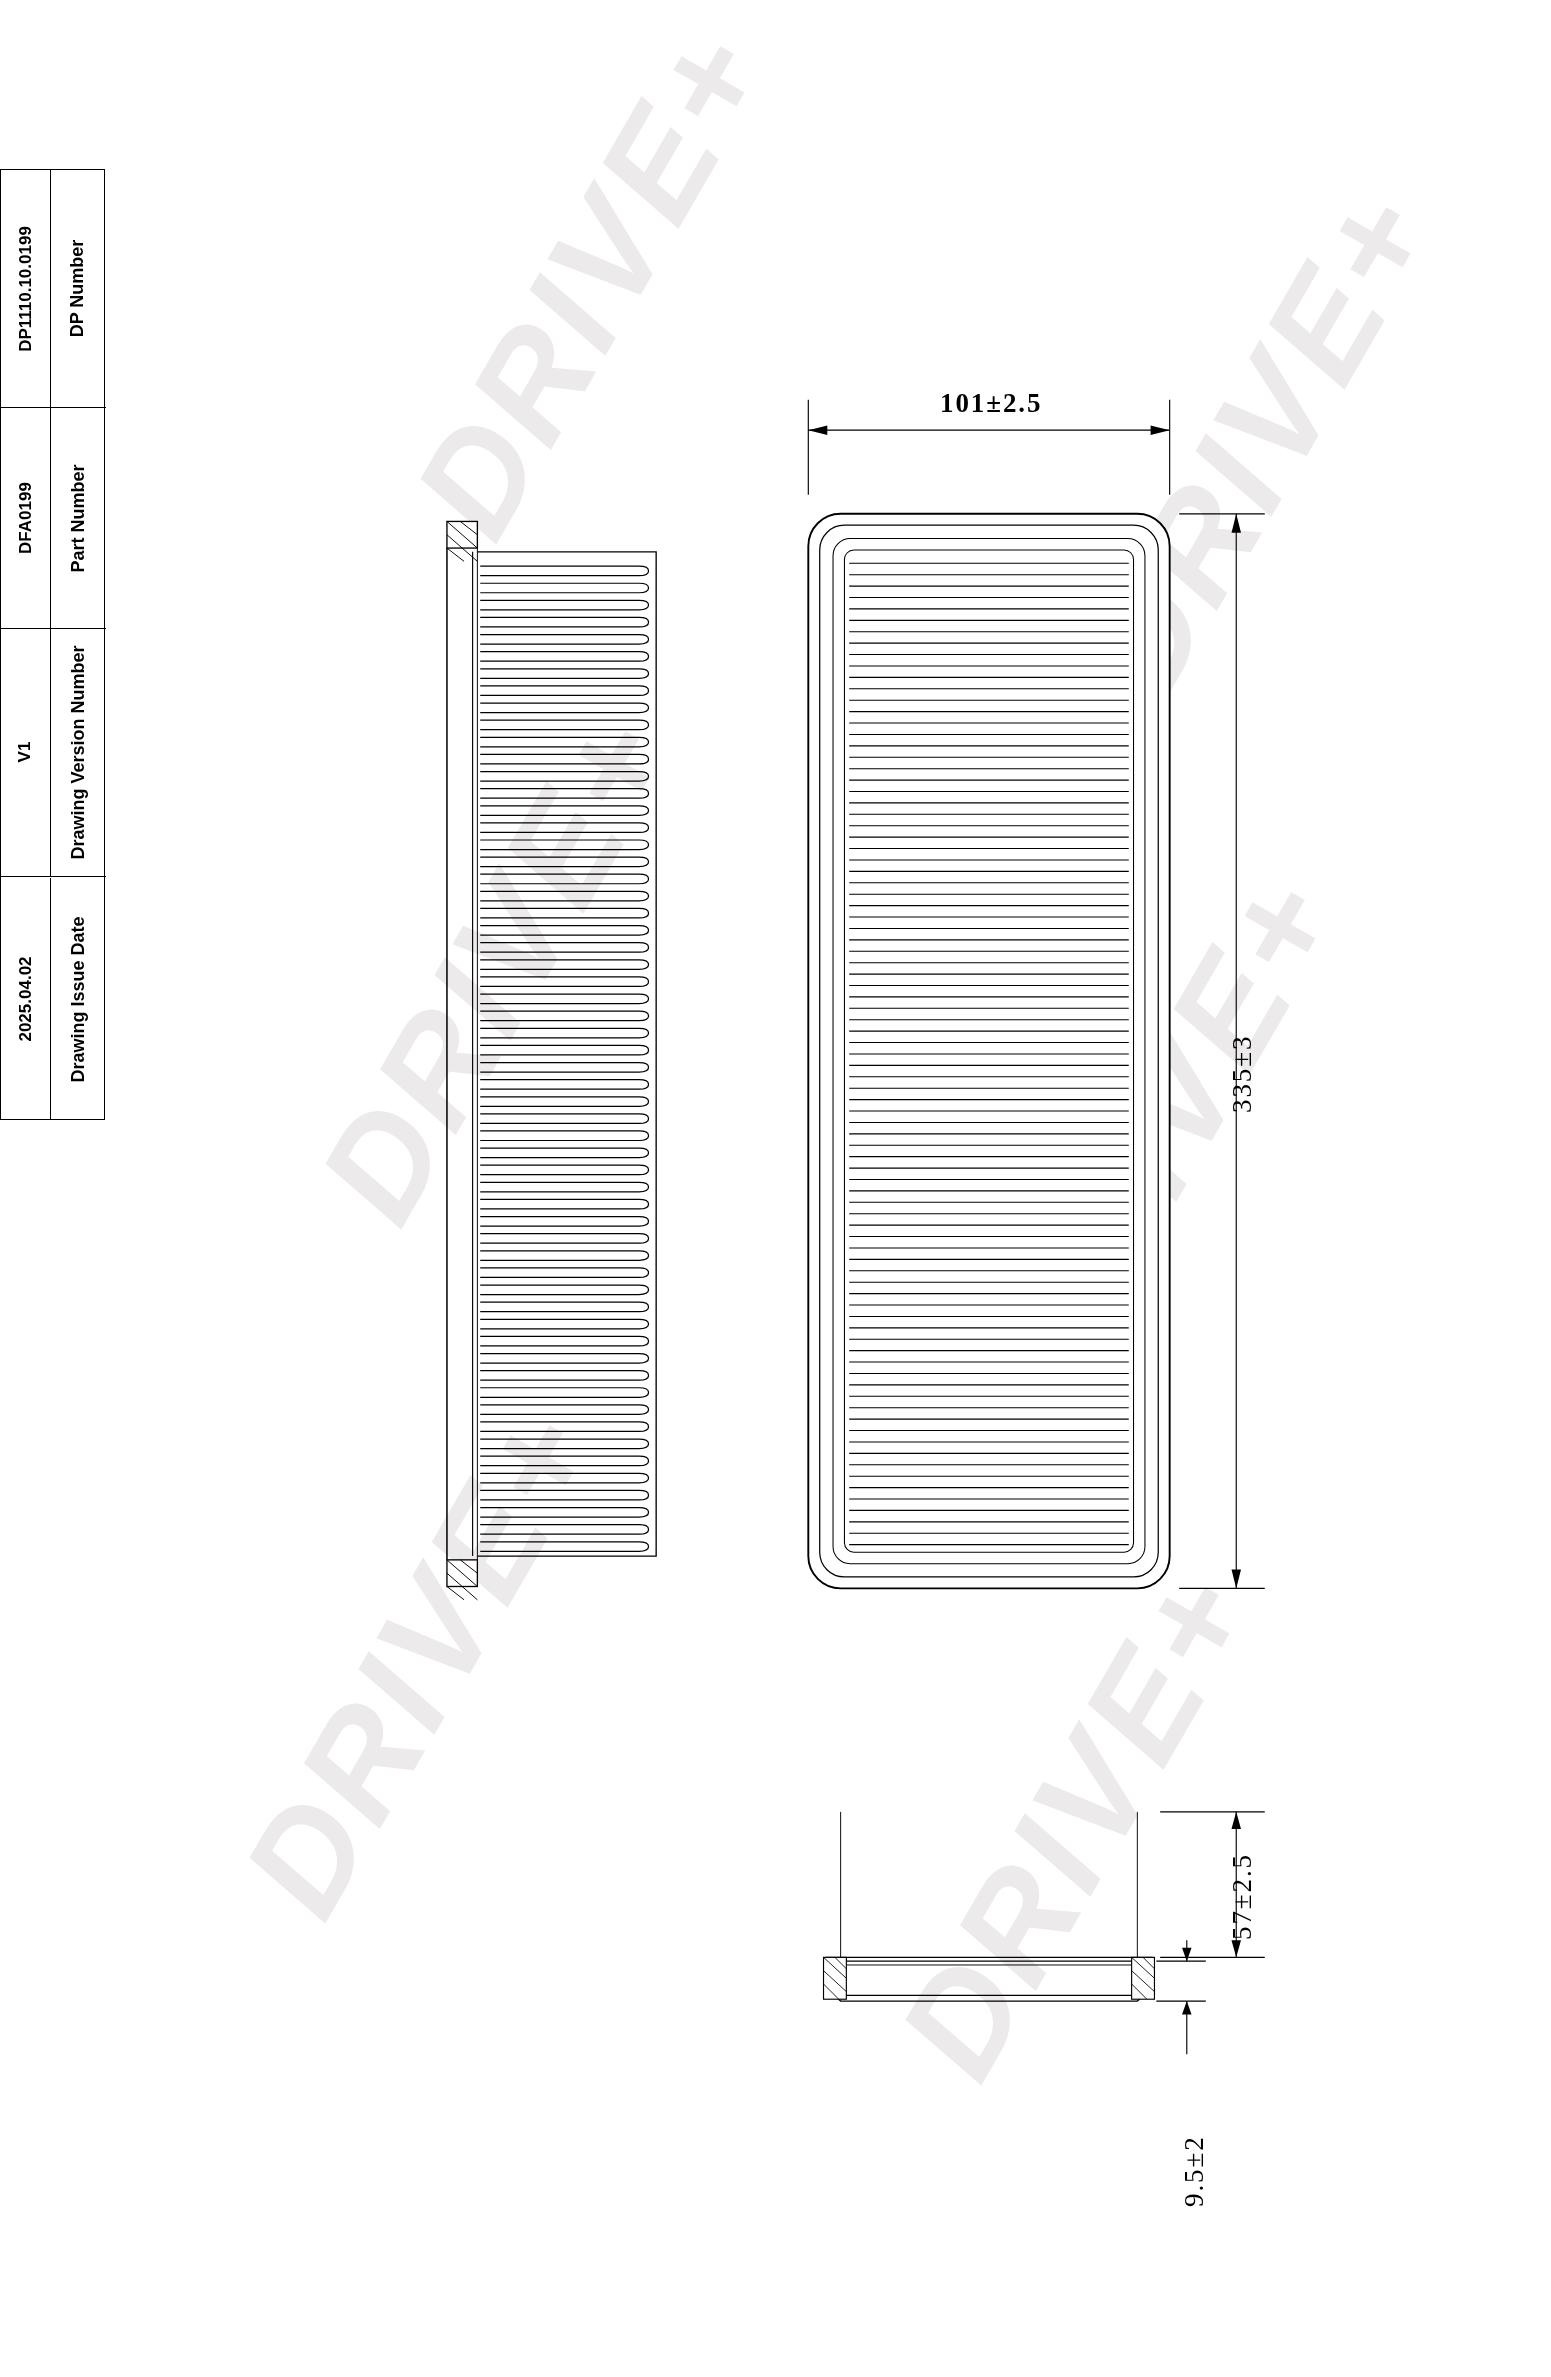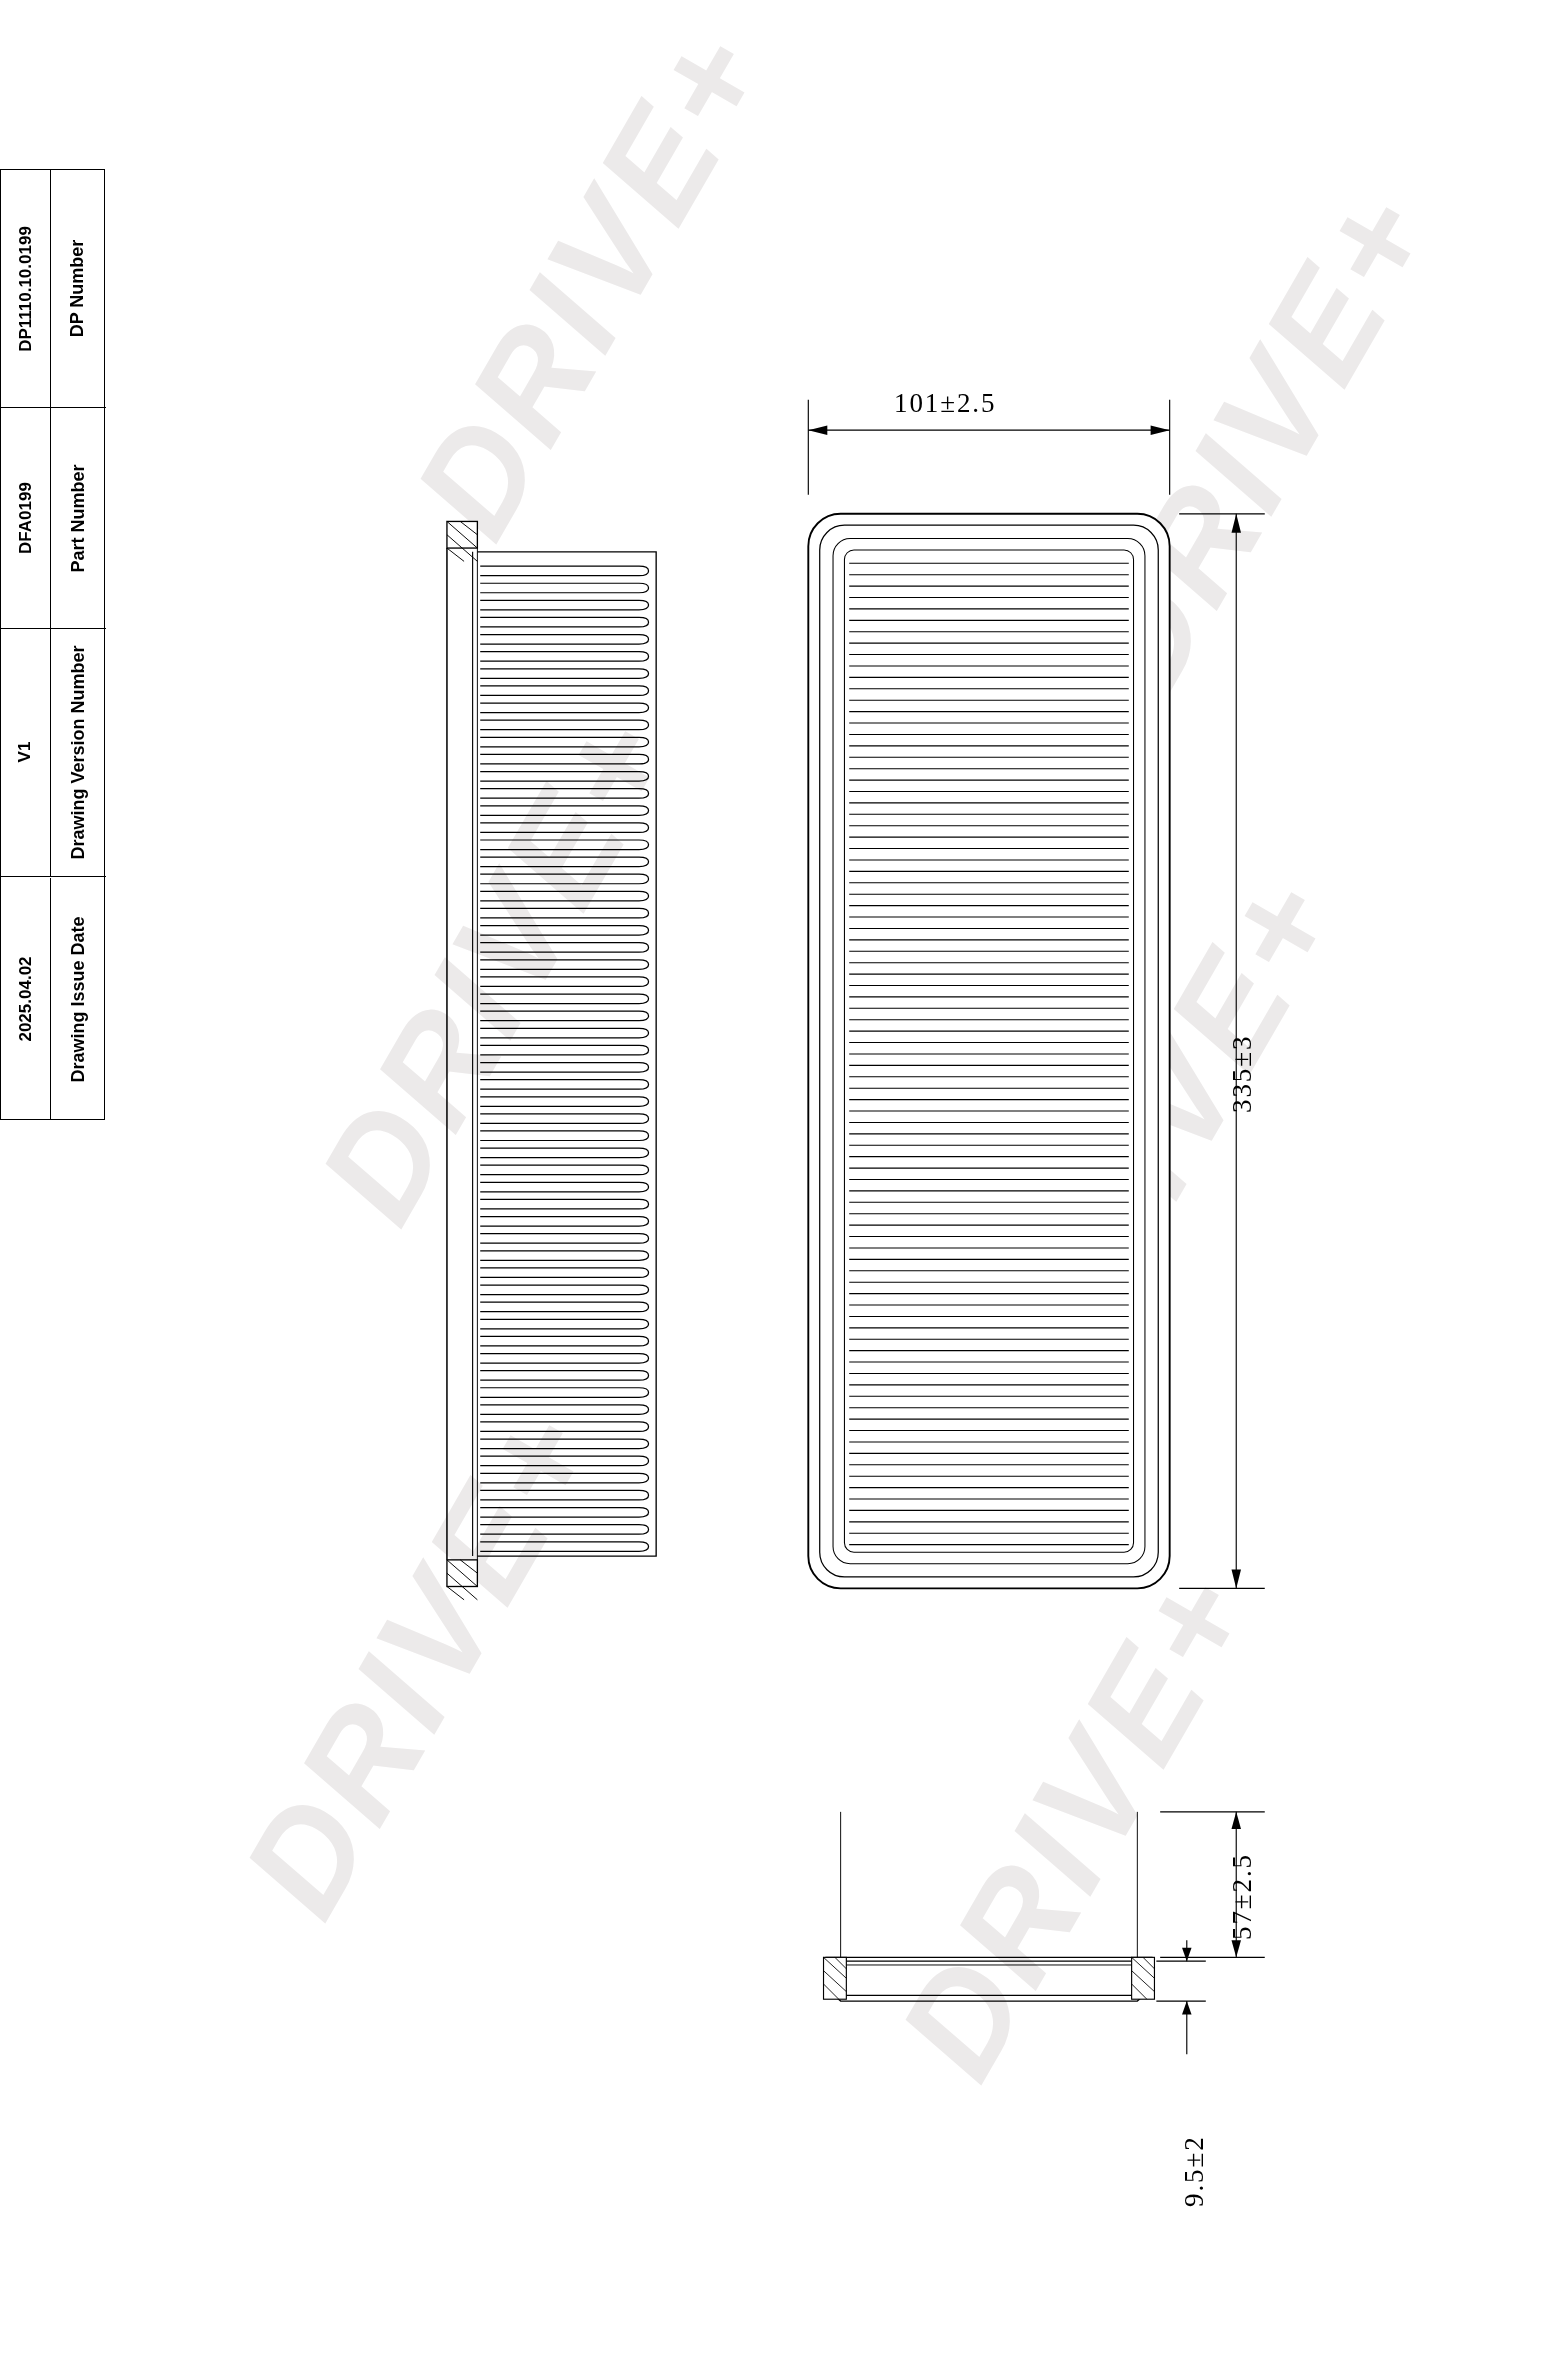--- a/index.html
+++ b/index.html
@@ -402,21 +402,21 @@
       <path d="M1248 2040 L1248 2062"></path>
       <path d="M1248 2062 l-5 -14 l10 0 z" fill="#000" stroke="none"></path>
       <path d="M1248 2126 L1248 2104"></path>
       <path d="M1248 2104 l-5 14 l10 0 z" fill="#000" stroke="none"></path>
       <path d="M1248 2126 L1248 2160"></path>
     </g>
 
   </svg>
 
   
-  <div class="dim-label" style="left:894px; top:388px;">101±2.5</div>
+  <div class="dim-label" style="left:940px; top:388px;font-weight:bold;">101±2.5</div>
 
   <div class="dim-label rot-label" style="left:1227px; top:1113px;">335±3</div>
 
   <div class="dim-label rot-label" style="left:1227px; top:1940px;">57±2.5</div>
 
   <div class="dim-label rot-label" style="left:1179px; top:2207px;">9.5±2</div>
 </div>
 
 
 </body></html>

